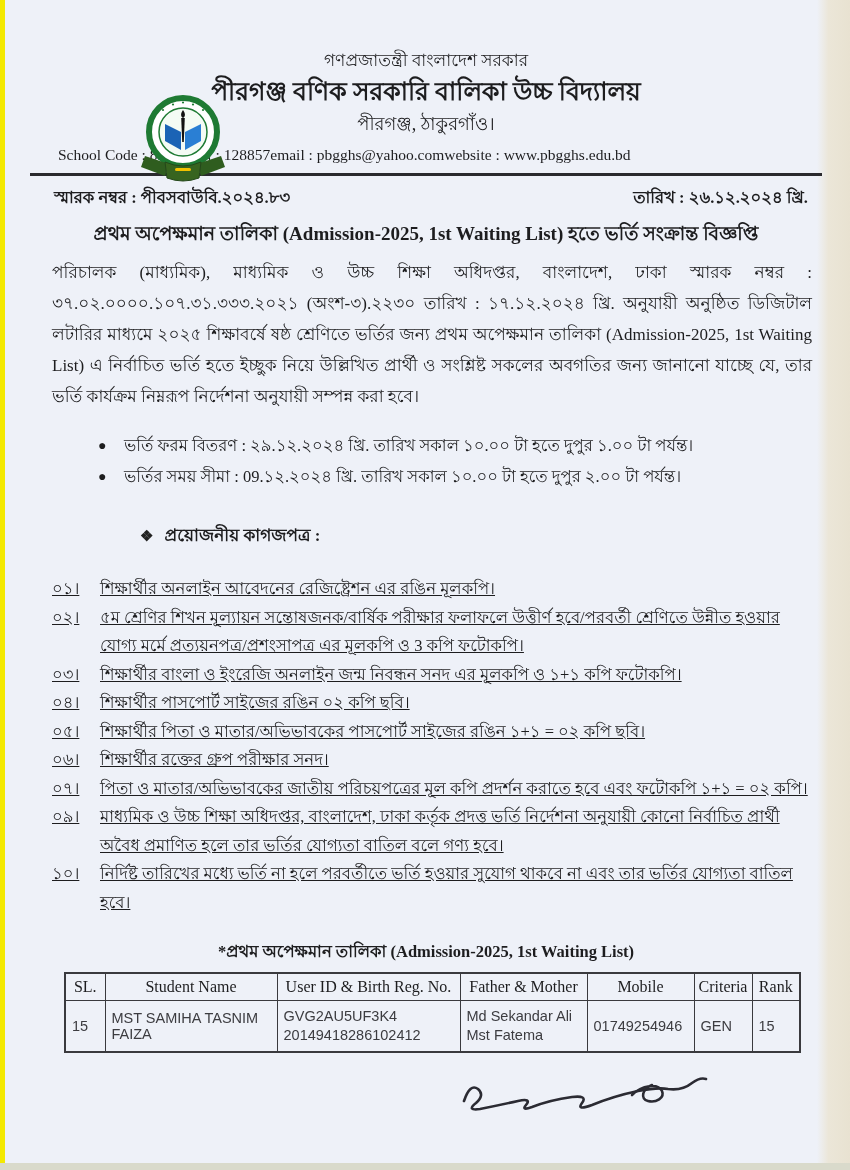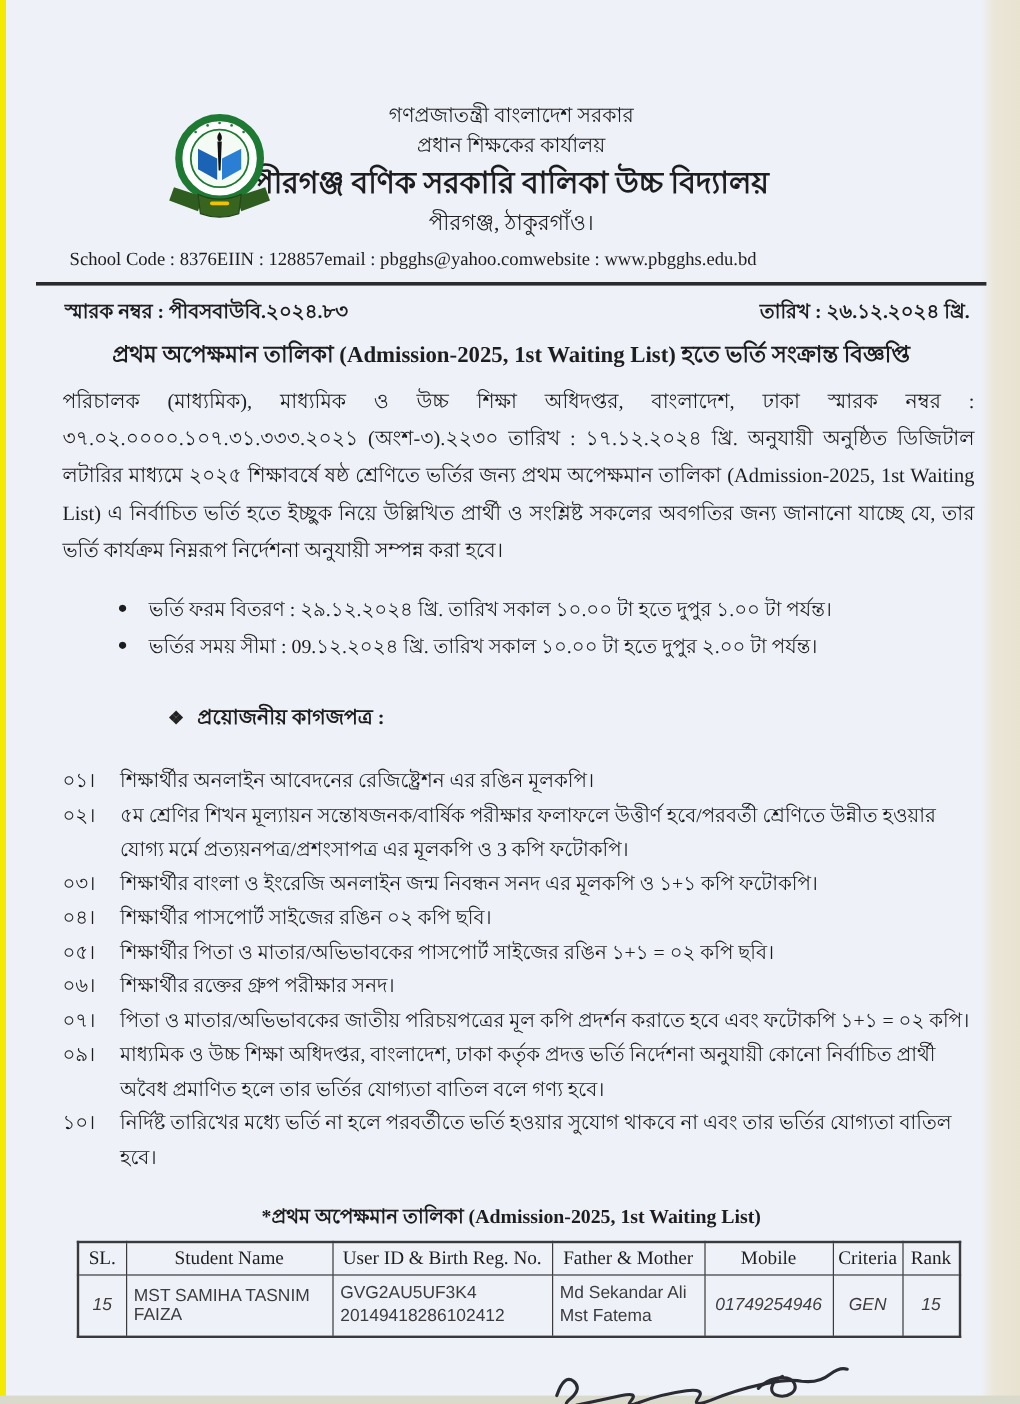--- a/index.html
+++ b/index.html
@@ -13,21 +13,21 @@
     color:#1d1d1f;
   }
   .edge-left{position:absolute;left:0;top:0;width:5px;height:1170px;background:#f4e900;}
   .edge-right{position:absolute;right:0;top:0;width:33px;height:1170px;
     background:linear-gradient(to right,#eef1f8 0%,#ebe6d8 35%,#e8e2d1 100%);}
   .edge-bottom{position:absolute;left:0;bottom:0;width:850px;height:7px;background:#d9dacb;}
 
   .content{position:absolute;left:40px;top:0;width:772px;}
 
   
-  .hdr{position:relative;text-align:center;padding-top:84px;}
+  .hdr{position:relative;text-align:center;padding-top:48px;}
   .hdr .l1{font-size:17px;line-height:25px;}
   .hdr .l2{font-size:17px;line-height:26px;}
   .hdr .l3{font-size:25px;line-height:37px;font-weight:bold;}
   .hdr .l4{font-size:18px;line-height:29px;}
   .logo{position:absolute;left:95px;top:94px;width:96px;height:92px;}
   .inforow{display:flex;justify-content:flex-start;align-items:baseline;
     font-size:15.5px;margin-top:7px;padding:0 5px 9px 18px;}
   .rule{border:none;border-top:3px solid #2a2a2e;margin:0 -10px 0 -10px;}
 
   
@@ -38,33 +38,33 @@
   .para{font-size:17px;line-height:31px;text-align:justify;margin-top:6px;padding-left:12px;}
 
   .bullets{margin-top:18px;padding-left:58px;}
   .bullet{display:flex;font-size:16.5px;line-height:31px;}
   .bullet .dot{width:26px;font-size:14px;}
 
   .docs-head{margin-top:30px;padding-left:100px;font-size:17px;font-weight:bold;display:flex;align-items:center;}
   .docs-head .mark{color:#222;font-size:15px;margin-right:11px;}
 
   .numlist{margin-top:25px;padding-left:12px;}
-  .numitem{display:flex;font-size:16.5px;line-height:28.5px;}
+  .numitem{display:flex;font-size:16.5px;line-height:28.5px;text-decoration:underline;}
   .numitem .no{width:48px;flex:none;}
   .numitem .txt{flex:1;}
 
   
   .tbl-caption{text-align:center;font-size:16.5px;font-weight:bold;margin-top:22px;}
   table.wtable{border-collapse:collapse;table-layout:fixed;width:727px;margin:6px 0 0 24px;
     border:2px solid #3a3a3e;}
   table.wtable th{border:1.5px solid #3a3a3e;font-size:16px;font-weight:normal;
     padding:4px 3px;text-align:center;font-family:"Liberation Serif","DejaVu Serif",serif;}
   table.wtable td{border:1.5px solid #3a3a3e;font-size:14.5px;padding:6px 6px;
     font-family:"Liberation Sans","DejaVu Sans",sans-serif;color:#3c3c40;vertical-align:middle;}
-  td.c{text-align:center;font-style:italic;}
+  td.c{text-align:left;}
   .cell-line{display:block;line-height:19px;}
 
   
   .sig{position:relative;margin:14px 58px 0 auto;width:330px;text-align:center;}
   .sig-art{position:relative;height:64px;}
 </style>
 </head>
 <body>
 
 <div class="page">
@@ -94,21 +94,20 @@
             <circle cx="68" cy="16" r="1.1"></circle>
           </g>
 
           <path d="M10 62 L34 70 L30 82 L6 73 Z" fill="#2f5d1f"></path>
           <path d="M86 62 L62 70 L66 82 L90 73 Z" fill="#2f5d1f"></path>
           <path d="M30 68 Q48 76 66 68 L64 84 Q48 90 32 84 Z" fill="#37641f" stroke="#24471a" stroke-width="1"></path>
           <rect x="40" y="74" width="16" height="3" rx="1.5" fill="#f2c200"></rect>
         </svg>
       </div>
       <div class="l1">গণপ্রজাতন্ত্রী বাংলাদেশ সরকার</div>
-      <div class="l2">প্রধান শিক্ষকের কার্যালয়</div>
       <div class="l3">পীরগঞ্জ বণিক সরকারি বালিকা উচ্চ বিদ্যালয়</div>
       <div class="l4">পীরগঞ্জ, ঠাকুরগাঁও।</div>
       <div class="inforow">
         <span>School Code : 8376</span>
         <span>EIIN : 128857</span>
         <span>email : pbgghs@yahoo.com</span>
         <span>website :  www.pbgghs.edu.bd</span>
       </div>
     </div>
     <hr class="rule">

